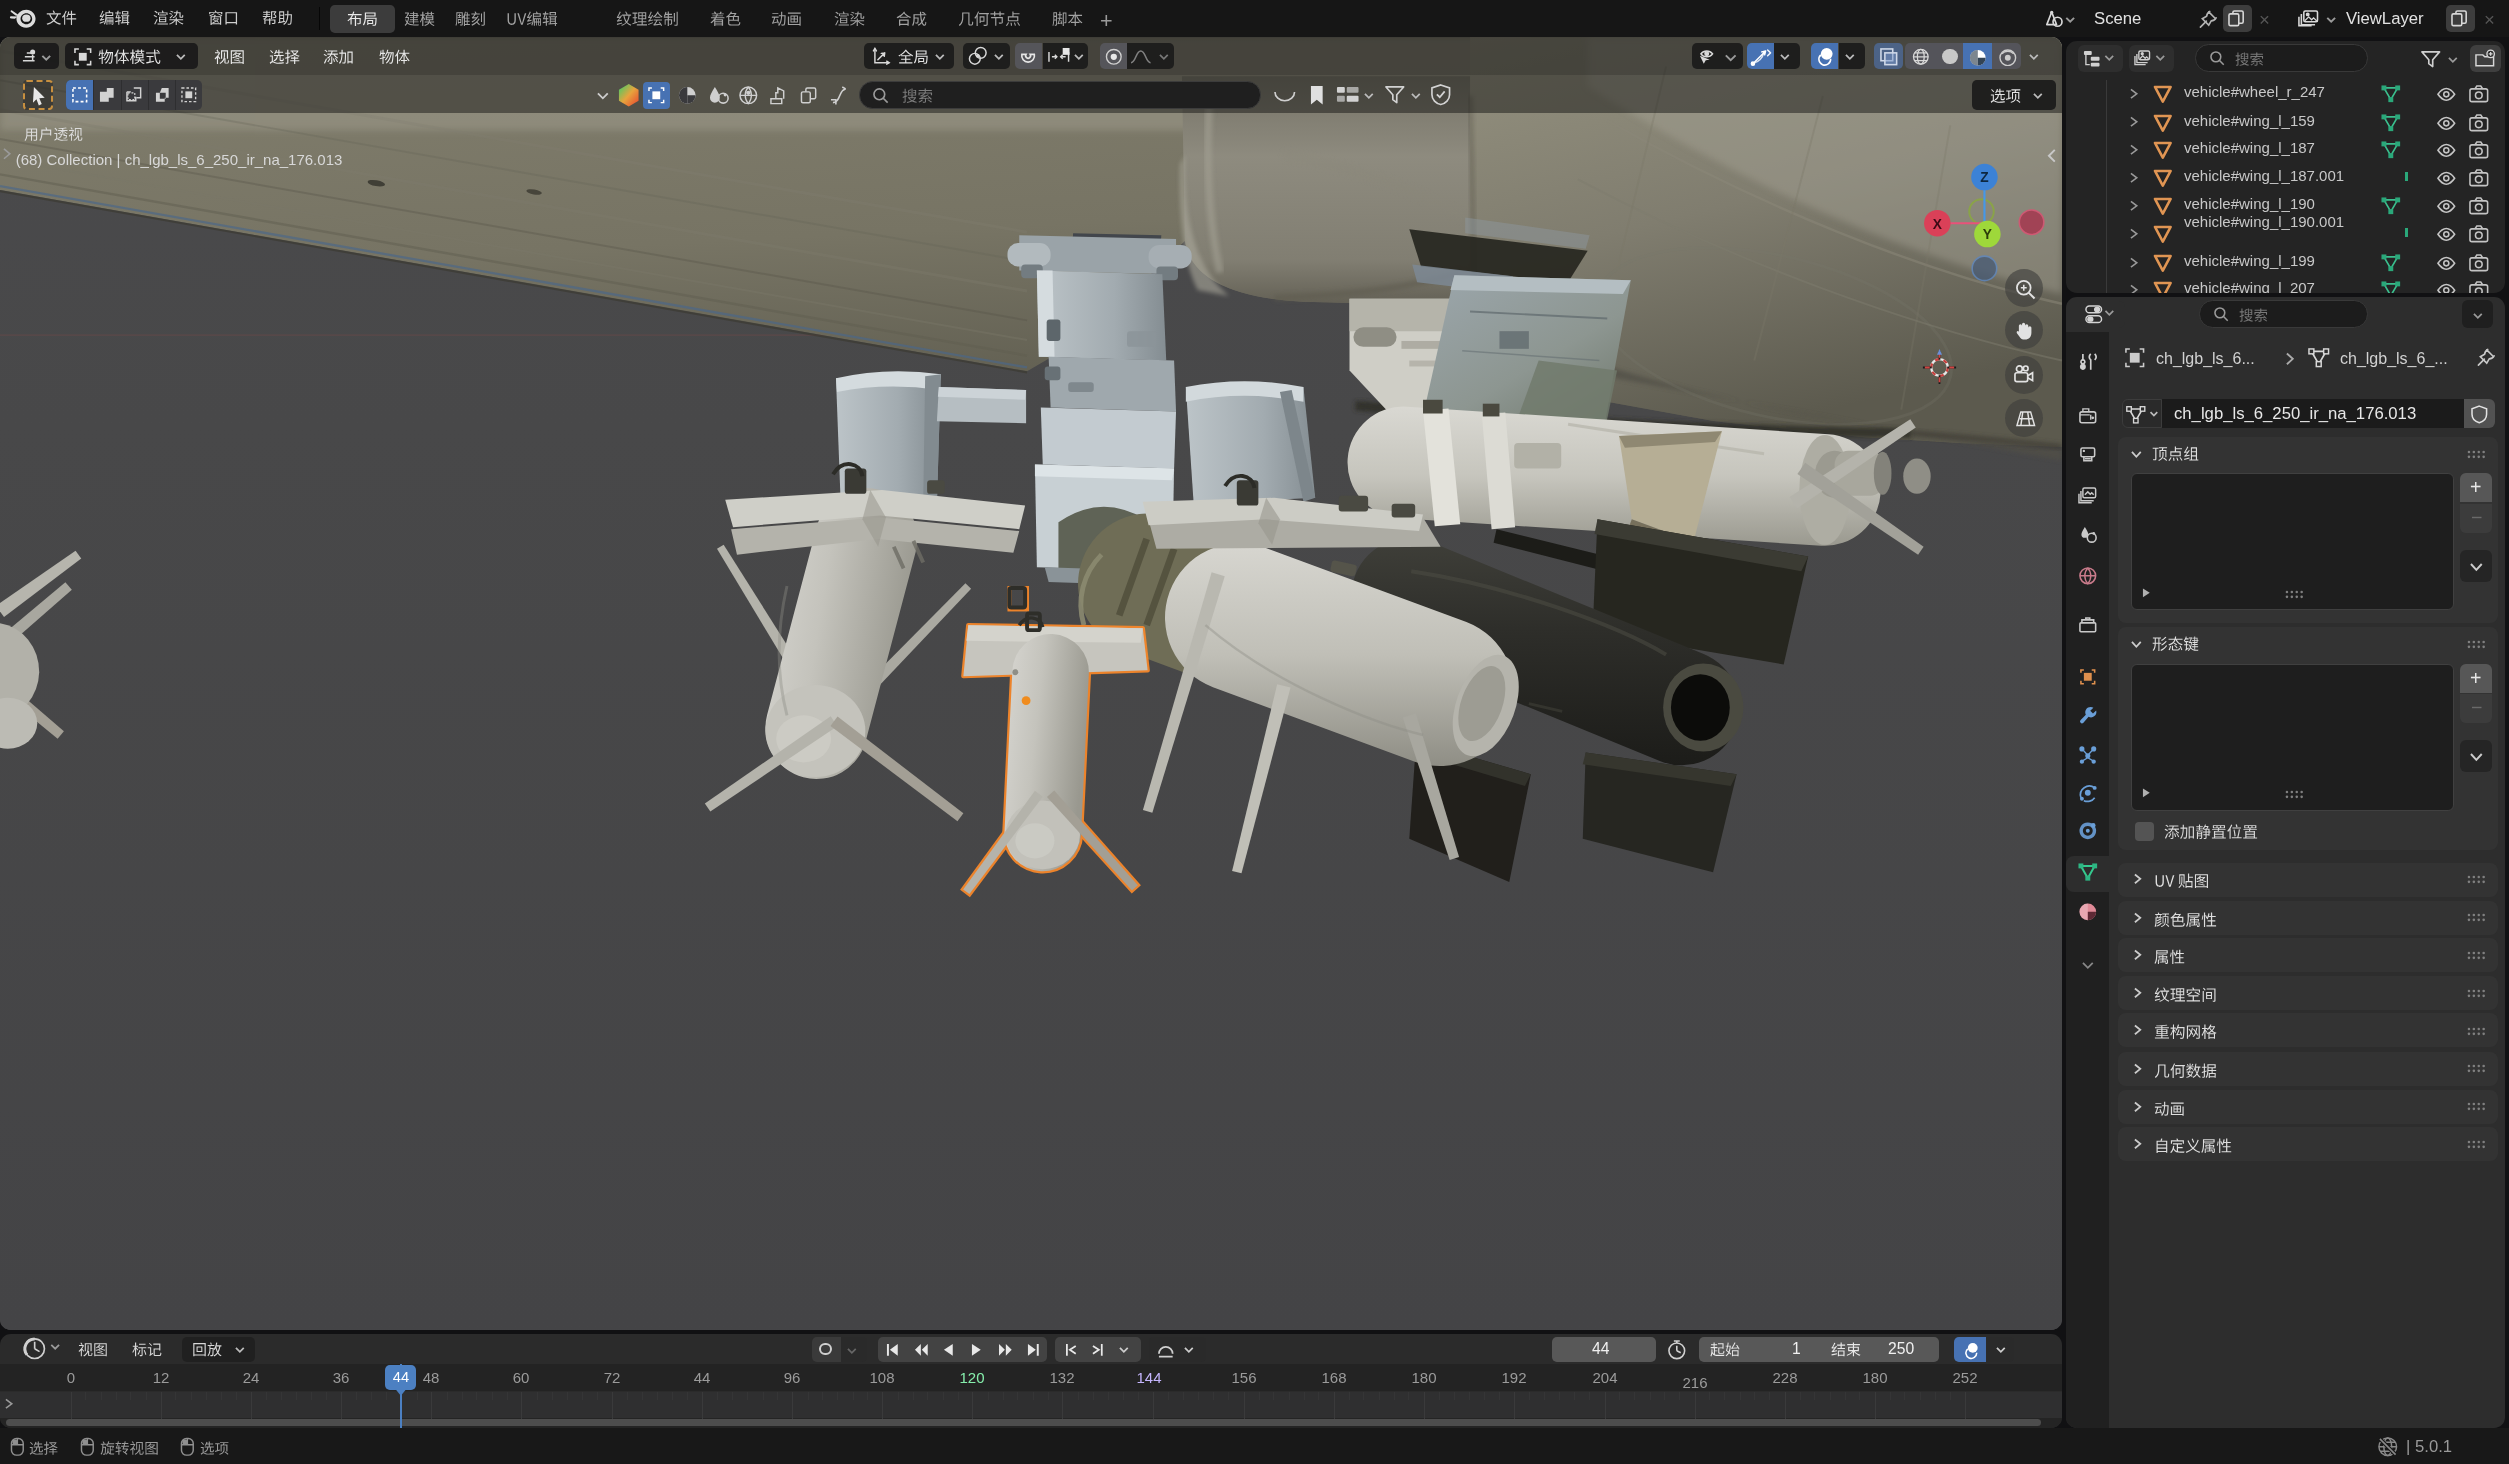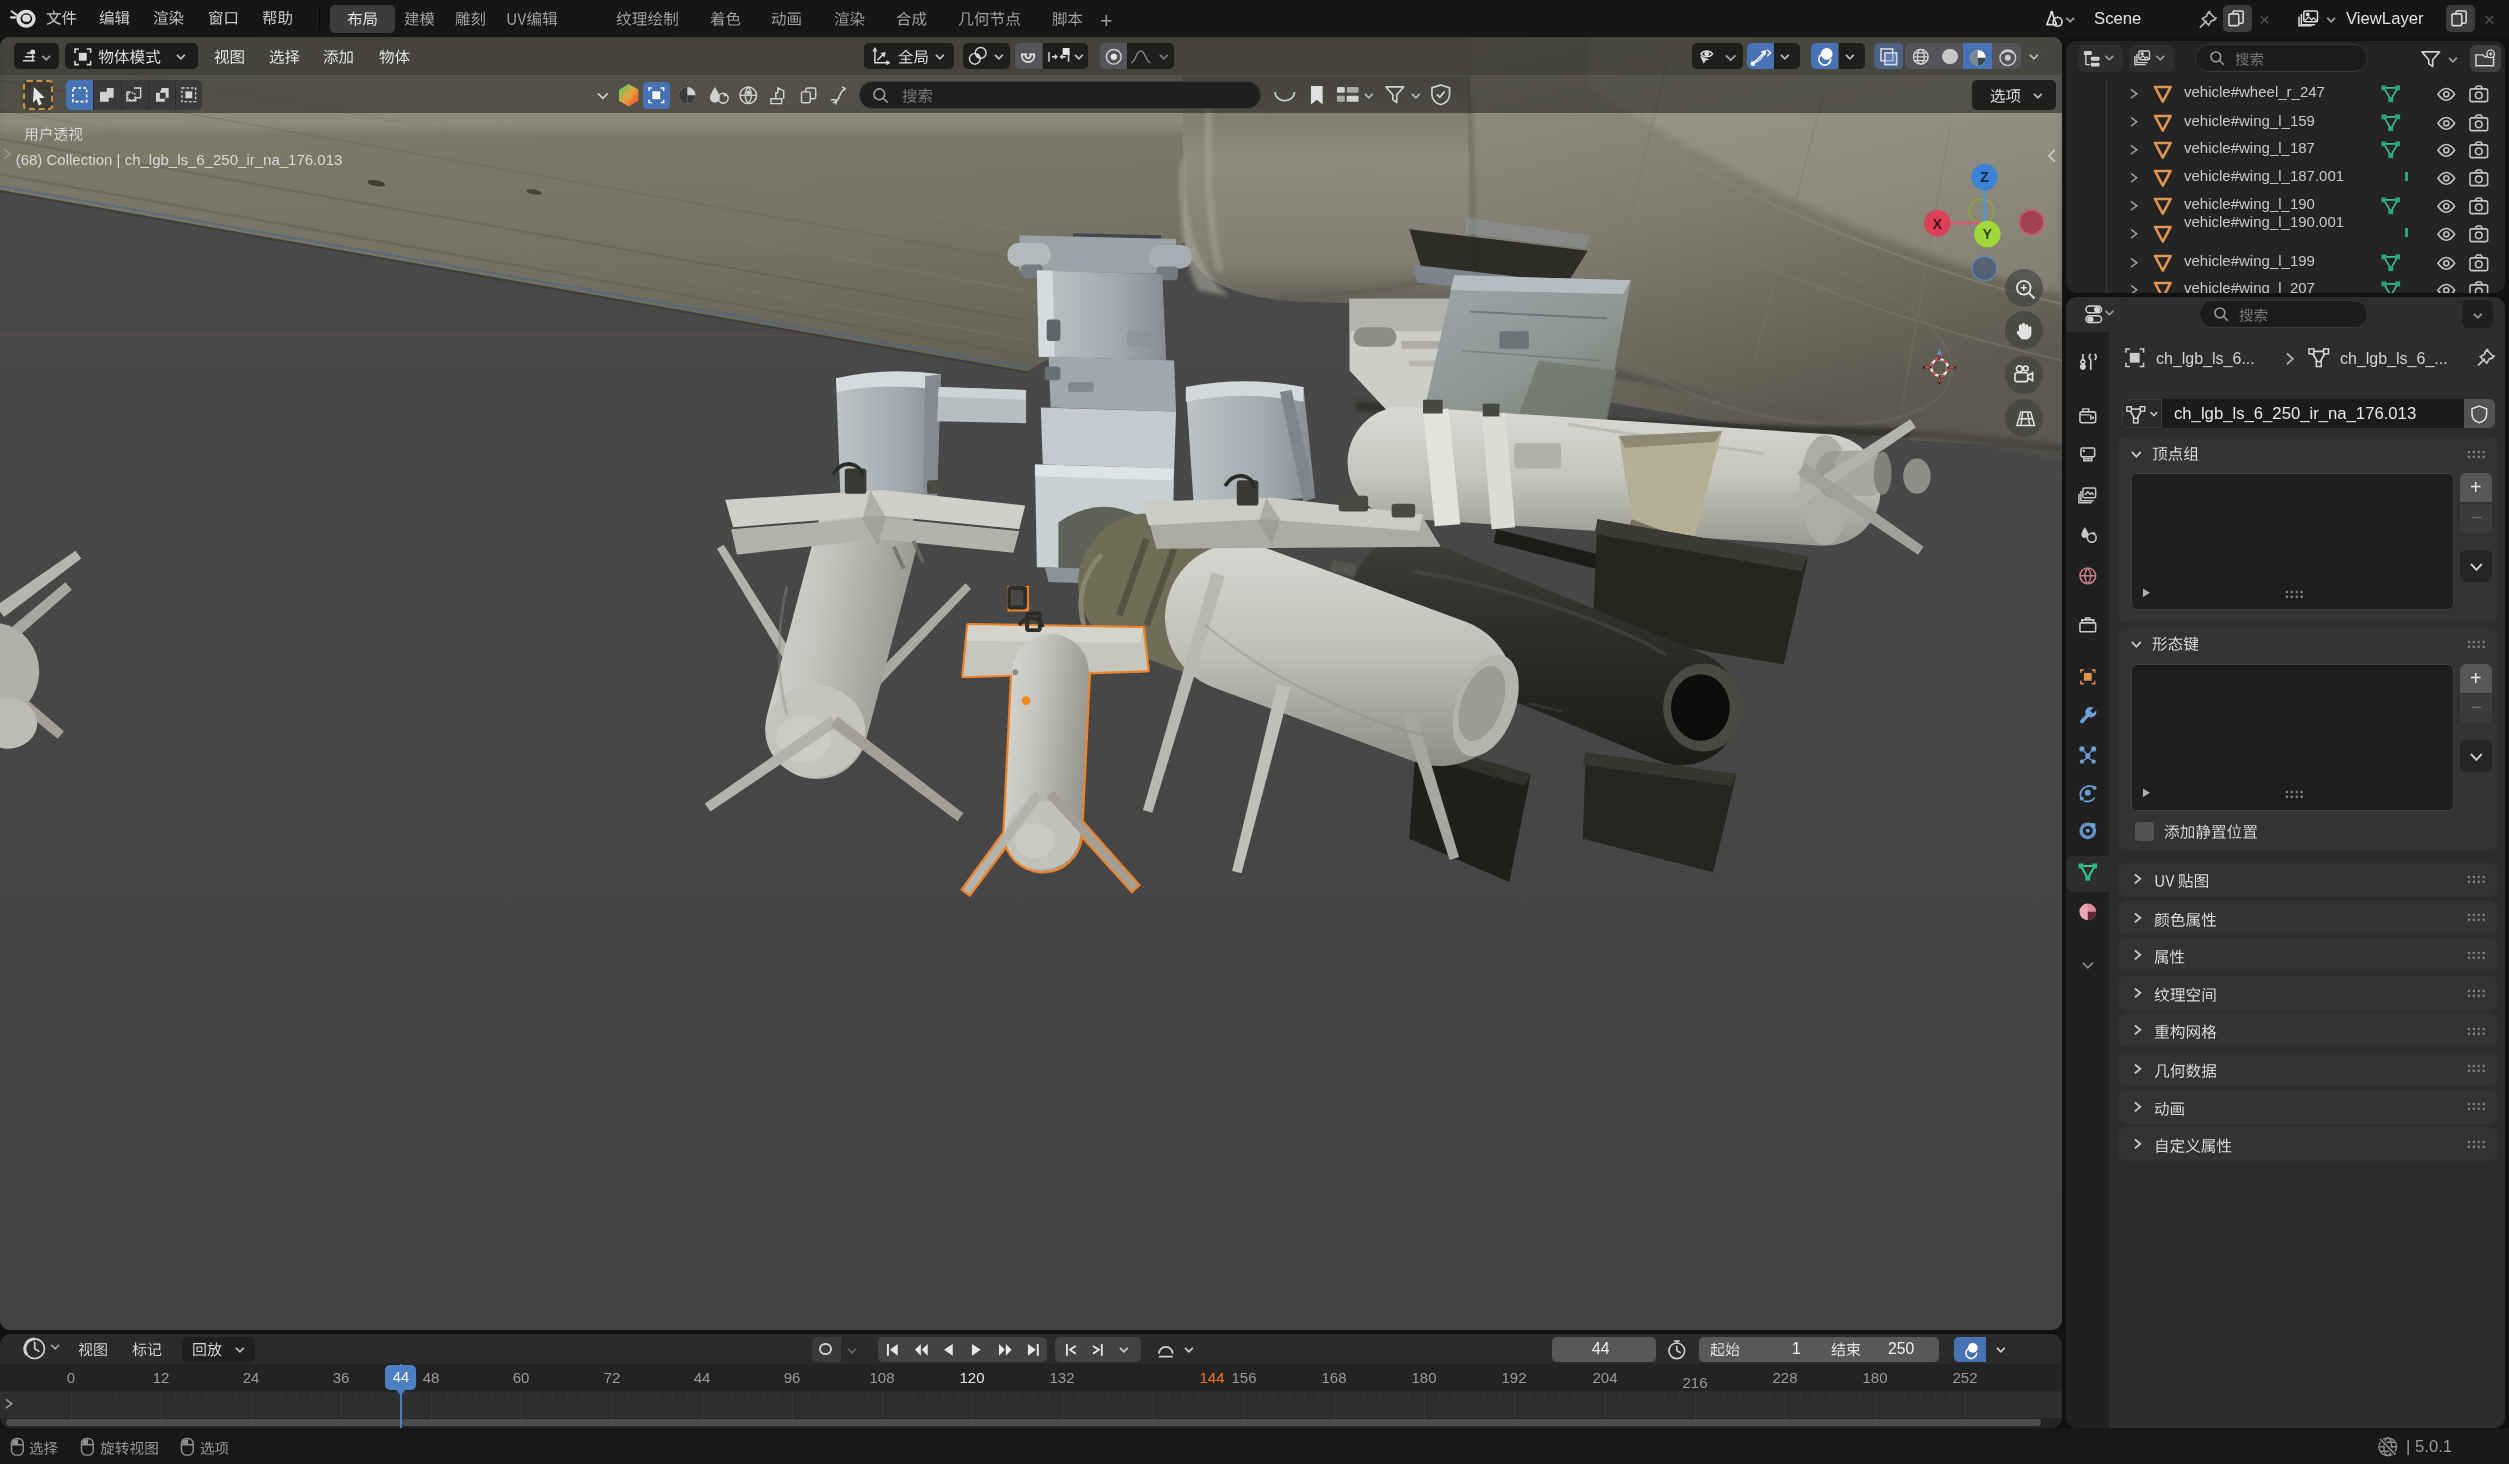--- a/index.html
+++ b/index.html
@@ -1349,23 +1349,23 @@
 <div class="lat" style="left:71px;top:35px;font-size:15px;color:#9b9b9b;transform:translateX(-50%)">0</div>
 <div class="lat" style="left:161px;top:35px;font-size:15px;color:#9b9b9b;transform:translateX(-50%)">12</div>
 <div class="lat" style="left:251px;top:35px;font-size:15px;color:#9b9b9b;transform:translateX(-50%)">24</div>
 <div class="lat" style="left:341px;top:35px;font-size:15px;color:#9b9b9b;transform:translateX(-50%)">36</div>
 <div class="lat" style="left:431px;top:35px;font-size:15px;color:#9b9b9b;transform:translateX(-50%)">48</div>
 <div class="lat" style="left:521px;top:35px;font-size:15px;color:#9b9b9b;transform:translateX(-50%)">60</div>
 <div class="lat" style="left:612px;top:35px;font-size:15px;color:#9b9b9b;transform:translateX(-50%)">72</div>
 <div class="lat" style="left:702px;top:35px;font-size:15px;color:#9b9b9b;transform:translateX(-50%)">44</div>
 <div class="lat" style="left:792px;top:35px;font-size:15px;color:#9b9b9b;transform:translateX(-50%)">96</div>
 <div class="lat" style="left:882px;top:35px;font-size:15px;color:#9b9b9b;transform:translateX(-50%)">108</div>
-<div class="lat" style="left:972px;top:35px;font-size:15px;color:#e5e5e5;transform:translateX(-50%)">120</div>
+<div class="lat" style="left:972px;top:35px;font-size:15px;color:#86efac;transform:translateX(-50%)">120</div>
 <div class="lat" style="left:1062px;top:35px;font-size:15px;color:#9b9b9b;transform:translateX(-50%)">132</div>
-<div class="lat" style="left:1212px;top:35px;font-size:15px;color:#f97316;transform:translateX(-50%)">144</div>
+<div class="lat" style="left:1149px;top:35px;font-size:15px;color:#c4b5fd;transform:translateX(-50%)">144</div>
 <div class="lat" style="left:1244px;top:35px;font-size:15px;color:#9b9b9b;transform:translateX(-50%)">156</div>
 <div class="lat" style="left:1334px;top:35px;font-size:15px;color:#9b9b9b;transform:translateX(-50%)">168</div>
 <div class="lat" style="left:1424px;top:35px;font-size:15px;color:#9b9b9b;transform:translateX(-50%)">180</div>
 <div class="lat" style="left:1514px;top:35px;font-size:15px;color:#9b9b9b;transform:translateX(-50%)">192</div>
 <div class="lat" style="left:1605px;top:35px;font-size:15px;color:#9b9b9b;transform:translateX(-50%)">204</div>
 <div class="lat" style="left:1695px;top:40px;font-size:15px;color:#9b9b9b;transform:translateX(-50%)">216</div>
 <div class="lat" style="left:1785px;top:35px;font-size:15px;color:#9b9b9b;transform:translateX(-50%)">228</div>
 <div class="lat" style="left:1875px;top:35px;font-size:15px;color:#9b9b9b;transform:translateX(-50%)">180</div>
 <div class="lat" style="left:1965px;top:35px;font-size:15px;color:#9b9b9b;transform:translateX(-50%)">252</div>
 <div class="abs" style="left:71px;top:58px;width:1px;height:26.5px;background:#3a3a3b"></div>

